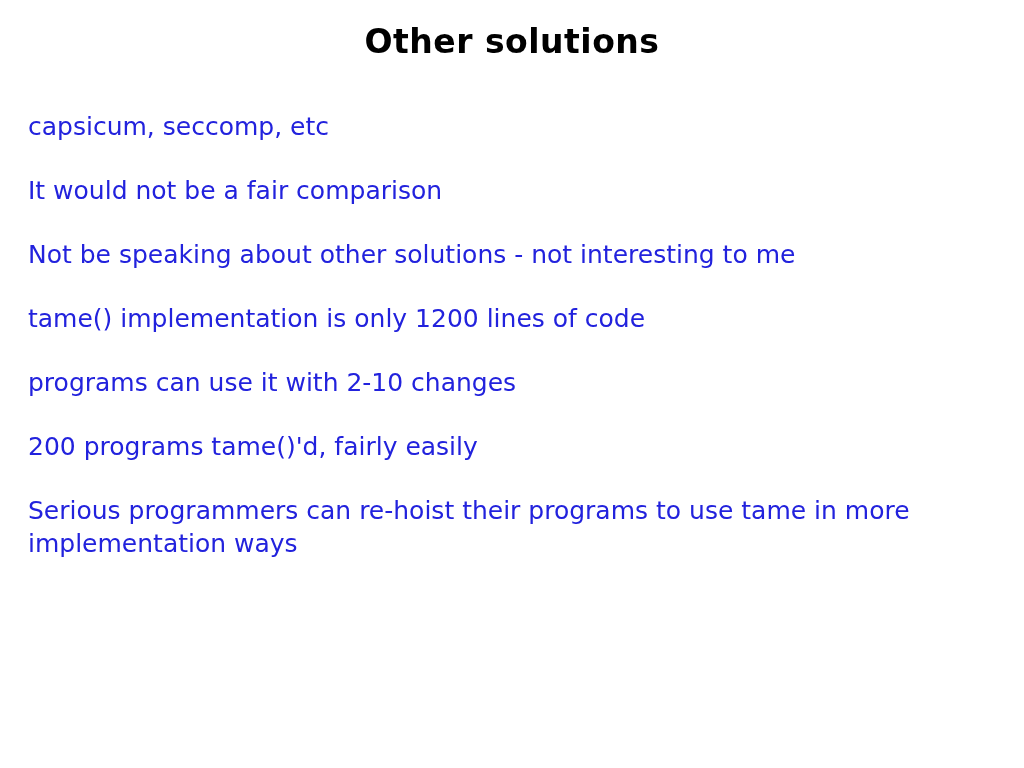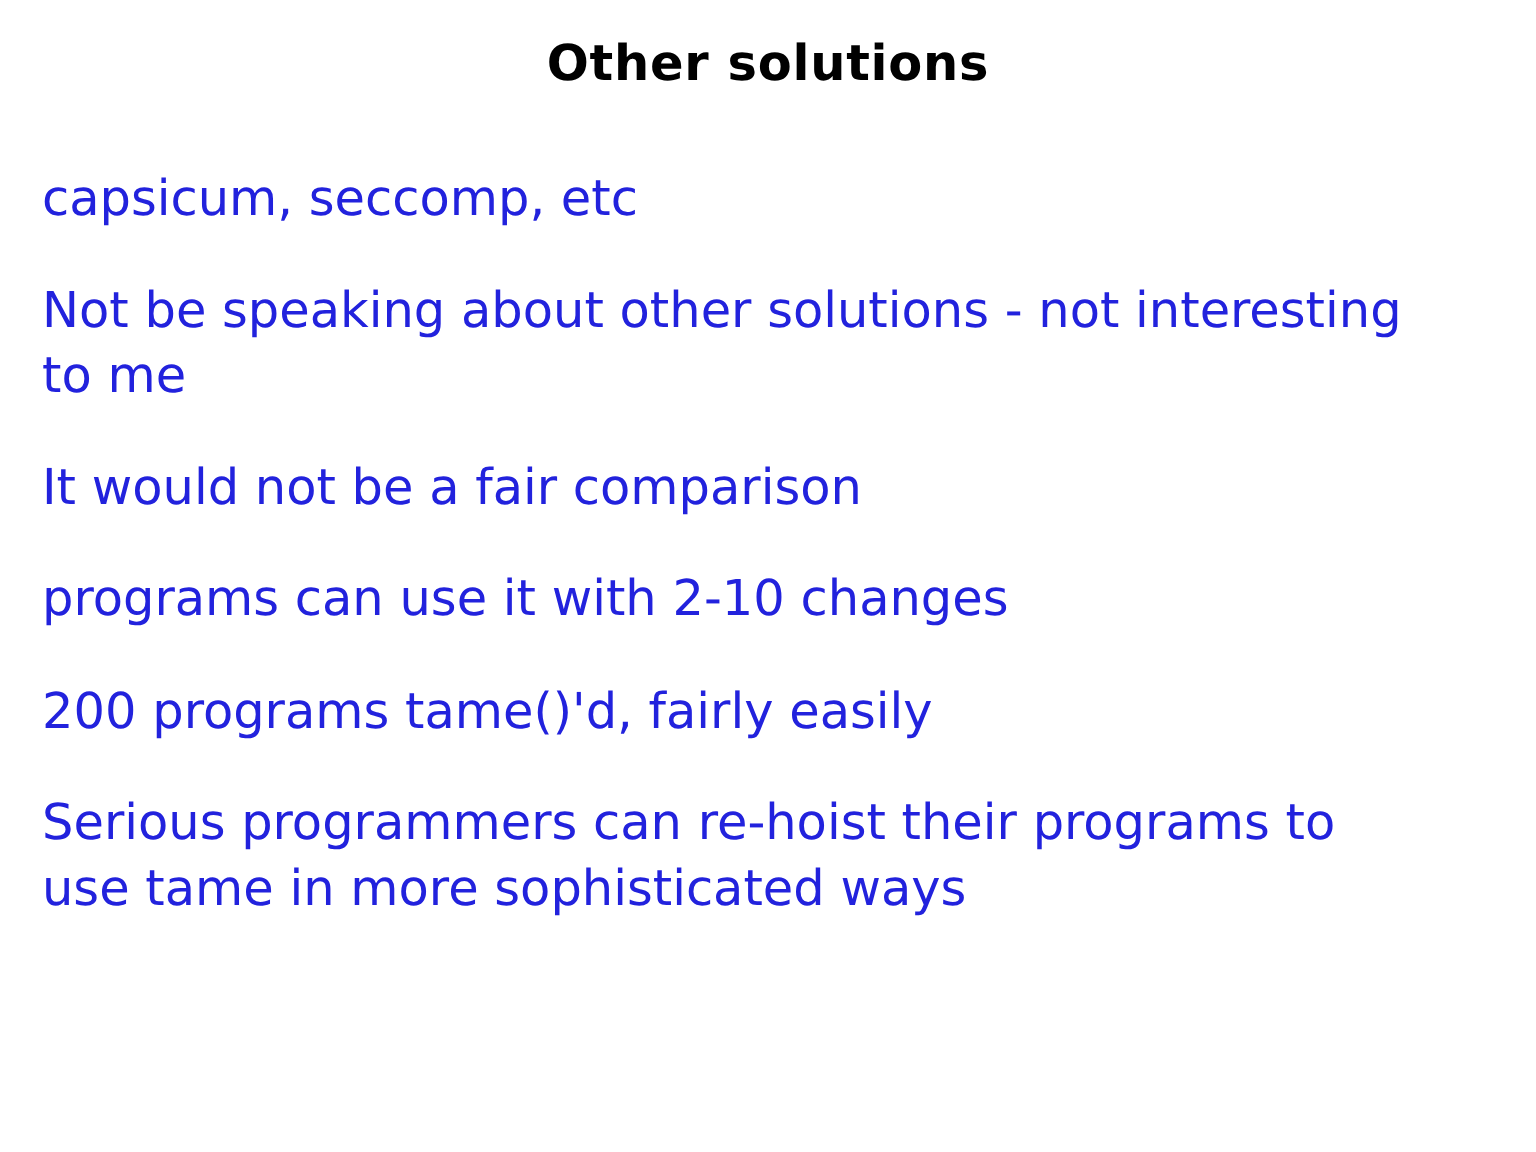--- a/index.html
+++ b/index.html
@@ -32,40 +32,41 @@
     letter-spacing: 0.5px;
   }
   .body-block {
     position: absolute;
     top: 110px;
     left: 28px;
     width: 930px;
   }
   .bullet-line {
     font-family: "DejaVu Sans", sans-serif;
-    font-size: 33px;
+    font-size: 25px;
     font-weight: normal;
     color: #2222dd;
     line-height: 1.32;
     margin: 0 0 31px 0;
     white-space: pre-wrap;
   }
   .bullet-line.last {
     margin-bottom: 0;
   }
 </style>
 </head>
 <body>
 
 <div class="slide">
 
   <div class="slide-title">Other solutions</div>
 
   <div class="body-block">
     <p class="bullet-line">capsicum, seccomp, etc</p>
+    <p class="bullet-line">It would not be a fair comparison</p>
     <p class="bullet-line">Not be speaking about other solutions - not interesting to me</p>
-    <p class="bullet-line">It would not be a fair comparison</p>
+    <p class="bullet-line">tame() implementation is only 1200 lines of code</p>
     <p class="bullet-line">programs can use it with 2-10 changes</p>
     <p class="bullet-line">200 programs tame()'d, fairly easily</p>
-    <p class="bullet-line last">Serious programmers can re-hoist their programs to use tame in more sophisticated ways</p>
+    <p class="bullet-line last">Serious programmers can re-hoist their programs to use tame in more implementation ways</p>
   </div>
 
 </div>
 
 </body></html>

